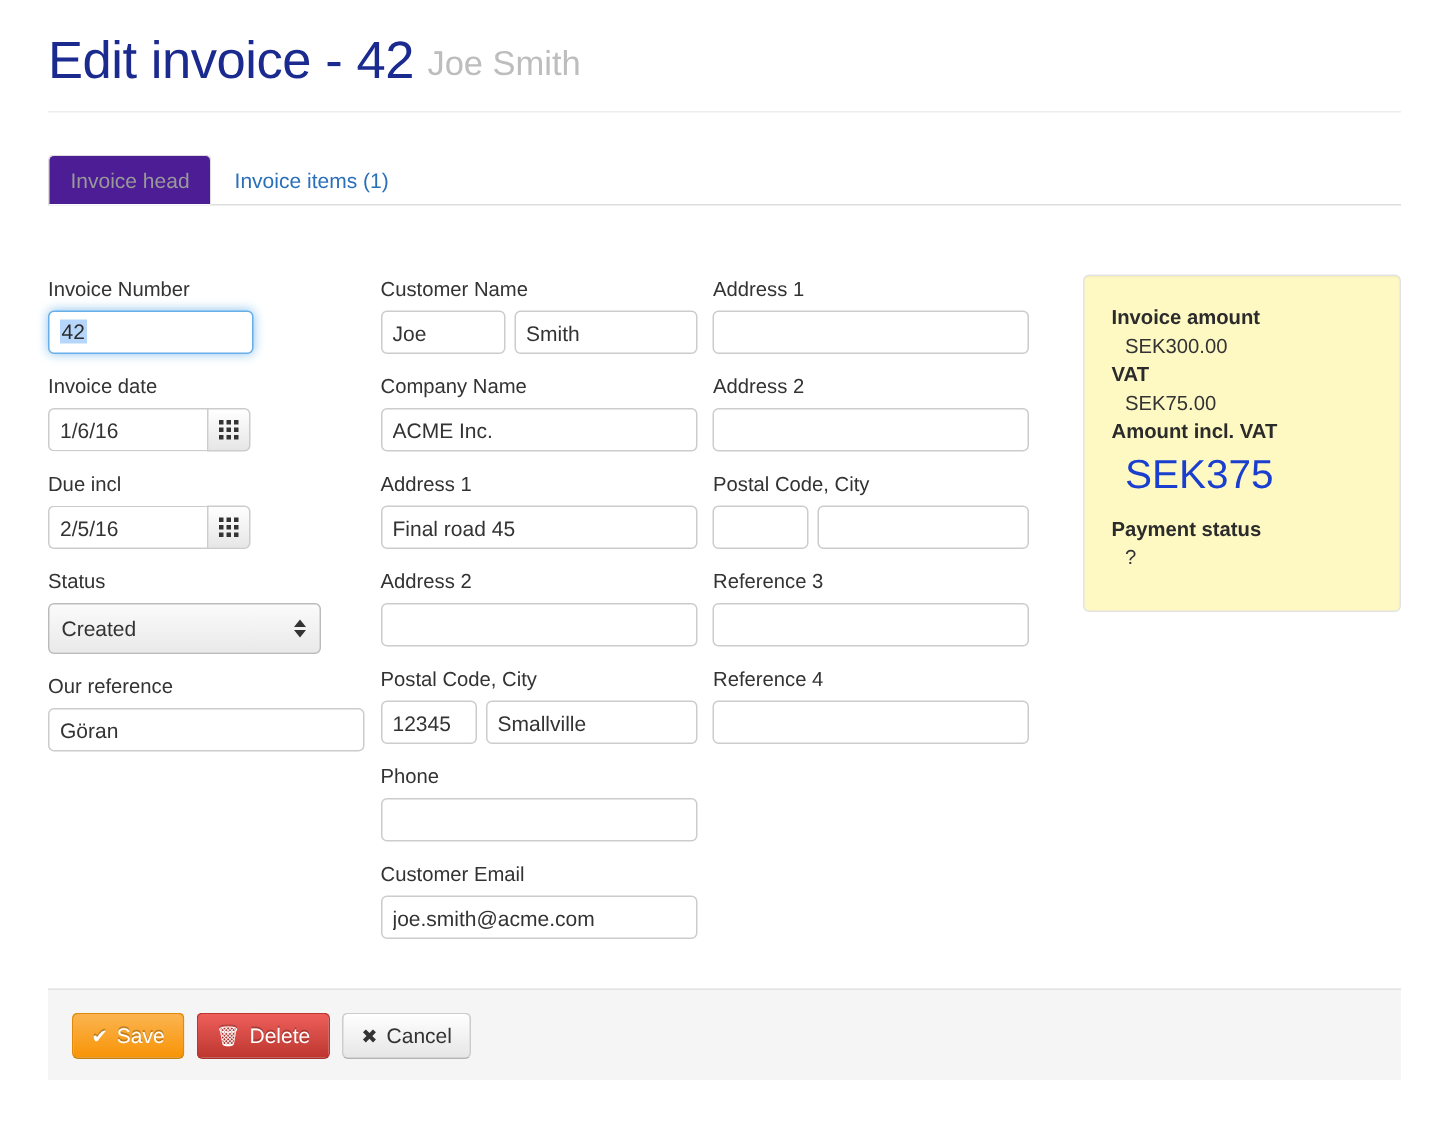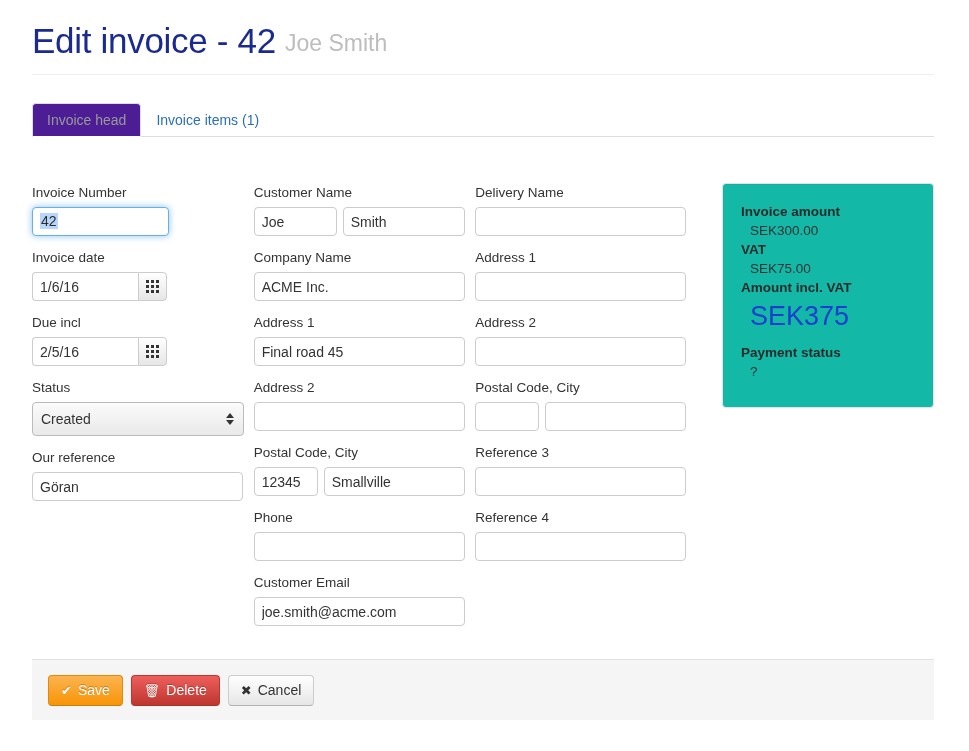--- a/index.html
+++ b/index.html
@@ -150,21 +150,21 @@
     display: grid;
     grid-template-columns: repeat(3, 3px);
     grid-template-rows: repeat(3, 3px);
     gap: 2px;
   }
   .cal-grid i { background: #333333; display: block; width: 3px; height: 3px; }
 
   
   .styled-select {
     position: relative;
-    width: 212px; height: 30px;
+    width: 182px; height: 30px;
     border: 1px solid #bbbbbb;
     border-radius: 4px;
     background: linear-gradient(to bottom,#fbfbfb 0%,#e9e9e9 100%);
     font-size: 14px;
     color: #333333;
     cursor: pointer;
     display: flex; align-items: center;
     padding: 16px 8px;
   }
   .select-arrows {
@@ -181,21 +181,21 @@
   .arrow-down {
     width: 0; height: 0;
     border-left: 4px solid transparent;
     border-right: 4px solid transparent;
     border-top: 5px solid #333333;
   }
 
   
   .summary {
     width: 212px;
-    background: #14b8a6;
+    background: #fef9c3;
     border: 1px solid #e3e3e3;
     border-radius: 4px;
     padding: 18px 18px 26px 18px;
     box-shadow: inset 0 1px 1px rgba(0,0,0,.04);
   }
   .sum-label {
     font-size: 13.5px;
     font-weight: bold;
     color: #2b2b2b;
     line-height: 19px;
@@ -384,24 +384,20 @@
 
         <div class="field">
           <label class="field-label">Customer Email</label>
           <input type="text" class="w-full" value="joe.smith@acme.com" style="">
         </div>
 
       </div>
 
       <div class="col col-3">
 
-        <div class="field">
-          <label class="field-label">Delivery Name</label>
-          <input type="text" class="w-full" value="" style="">
-        </div>
 
         <div class="field">
           <label class="field-label">Address 1</label>
           <input type="text" class="w-full" value="" style="">
         </div>
 
         <div class="field">
           <label class="field-label">Address 2</label>
           <input type="text" class="w-full" value="" style="">
         </div>

